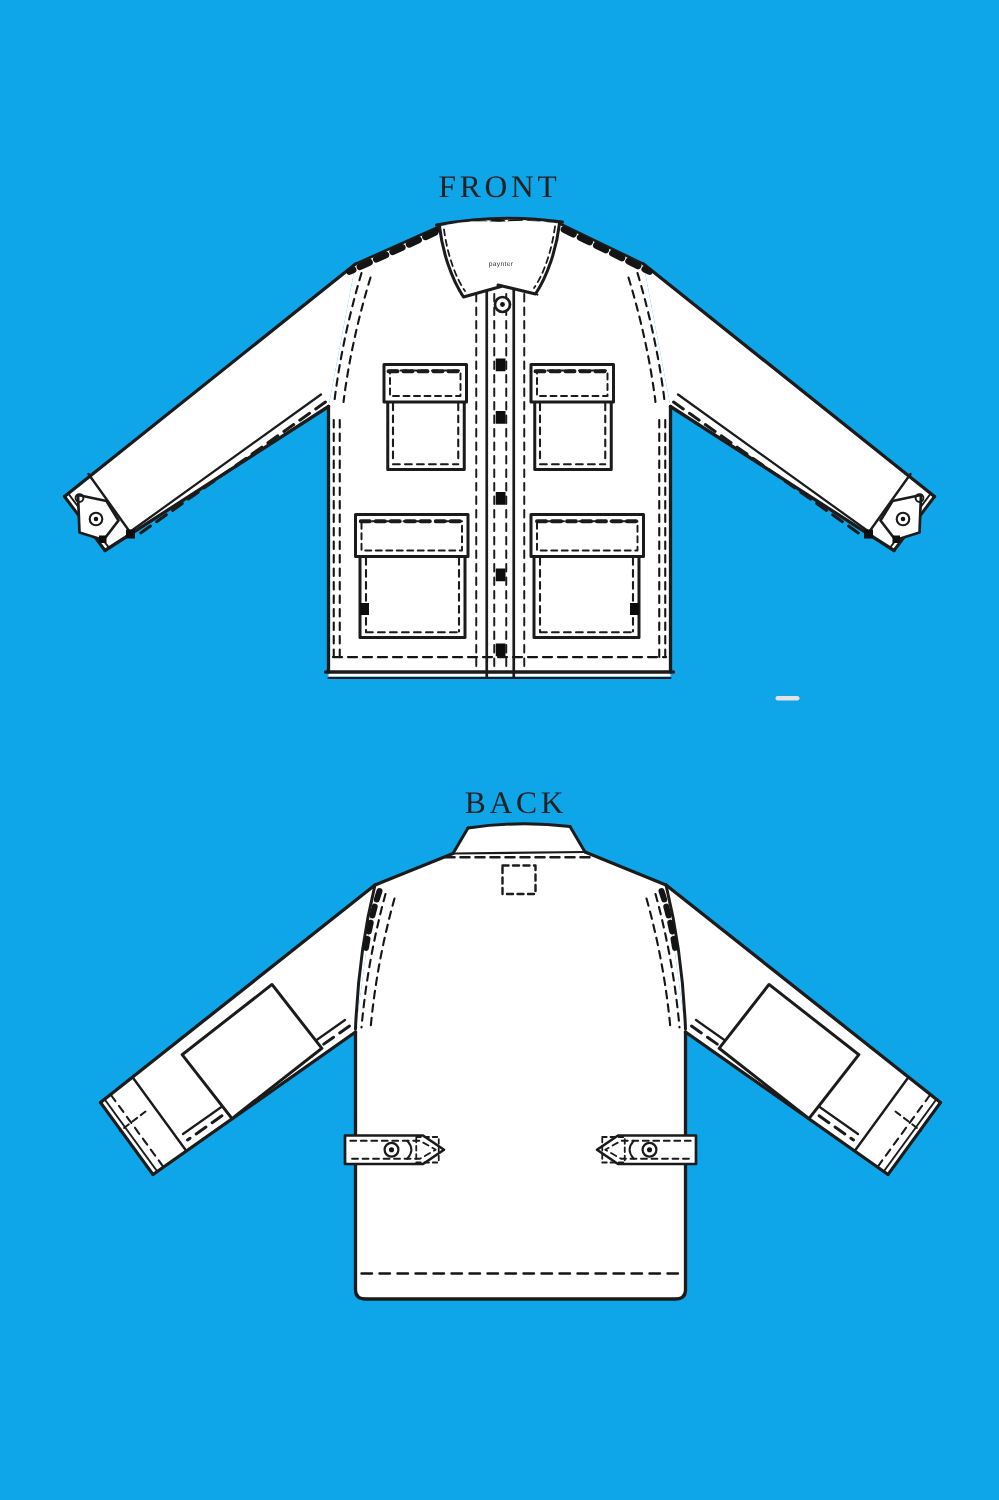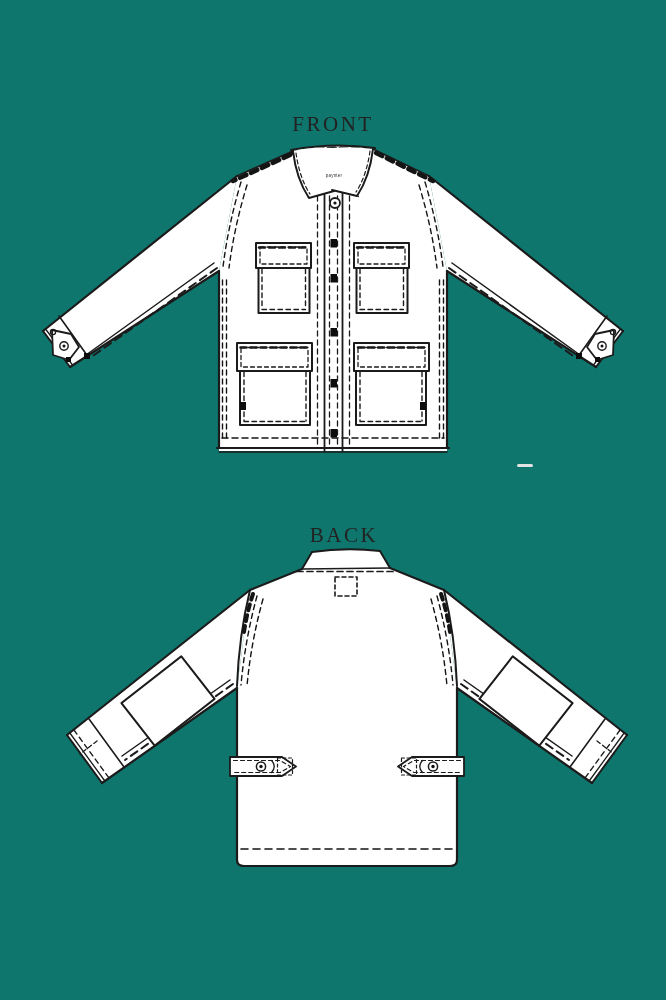--- a/index.html
+++ b/index.html
@@ -1,16 +1,16 @@
 <!DOCTYPE html>
 <html><head>
 <meta charset="utf-8">
 <style>
   html,body{margin:0;padding:0;background:#ffffff;}
-  .canvas{position:relative;width:666px;height:1000px;background:#0f766e;overflow:hidden;
+  .canvas{position:relative;width:666px;height:1000px;background:#0ea5e9;overflow:hidden;
           font-family:"Liberation Serif","DejaVu Serif",serif;}
   svg{display:block;}
   svg text.view-title{font-family:"Liberation Serif","DejaVu Serif",serif;font-size:21px;
           letter-spacing:2.5px;fill:#222;}
   svg text.brand{font-family:"Liberation Sans","DejaVu Sans",sans-serif;font-size:4.5px;
           letter-spacing:.2px;fill:#333;}
 </style>
 </head>
 <body>
 

